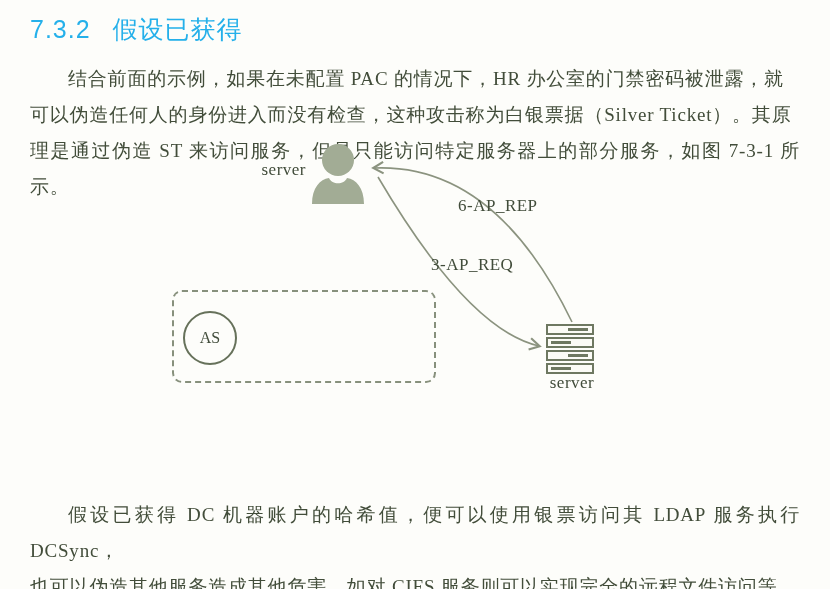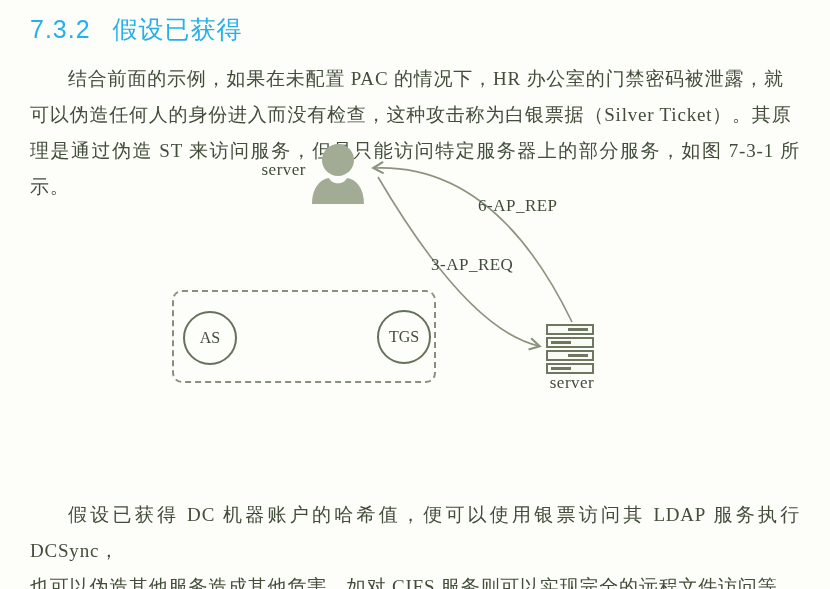--- a/index.html
+++ b/index.html
@@ -42,21 +42,21 @@
   .figure * { position: absolute; }
   .arrows-layer { left: 0; top: 0; }
   .client-icon { left: 306px; top: 2px; }
   .fig-label {
     font-size: 17px;
     color: #414c3a;
     letter-spacing: 0.5px;
     white-space: nowrap;
   }
   .client-label { left: 246px; top: 20px; width: 60px; text-align: right; }
-  .rep-label { left: 478px; top: 196px; top: 56px; font-family: Liberation Serif, serif; }
+  .rep-label { left: 458px; top: 196px; top: 56px; font-family: Liberation Serif, serif; }
   .req-label { left: 431px; top: 115px; }
   .kdc-box {
     left: 172px; top: 150px;
     width: 264px; height: 93px;
     border: 2px dashed #87907c;
     border-radius: 10px;
     box-sizing: border-box;
   }
   .node-circle {
     width: 54px; height: 54px;
@@ -126,23 +126,20 @@
   </svg>
   <div class="fig-label client-label">server</div>
 
   <div class="fig-label rep-label">6-AP_REP</div>
   <div class="fig-label req-label">3-AP_REQ</div>
 
   <div class="kdc-box">
     <div class="node-circle as-node">
         <span style="position:static">AS</span>
       </div>
-    <div class="node-circle tgs-node">
-        <span style="position:static">TGS</span>
-      </div>
   </div>
 
   <div class="server-icon">
     <span class="server-bar line-right">
         <span class="slot"></span>
       </span>
     <span class="server-bar line-left">
         <span class="slot"></span>
       </span>
     <span class="server-bar line-right">

